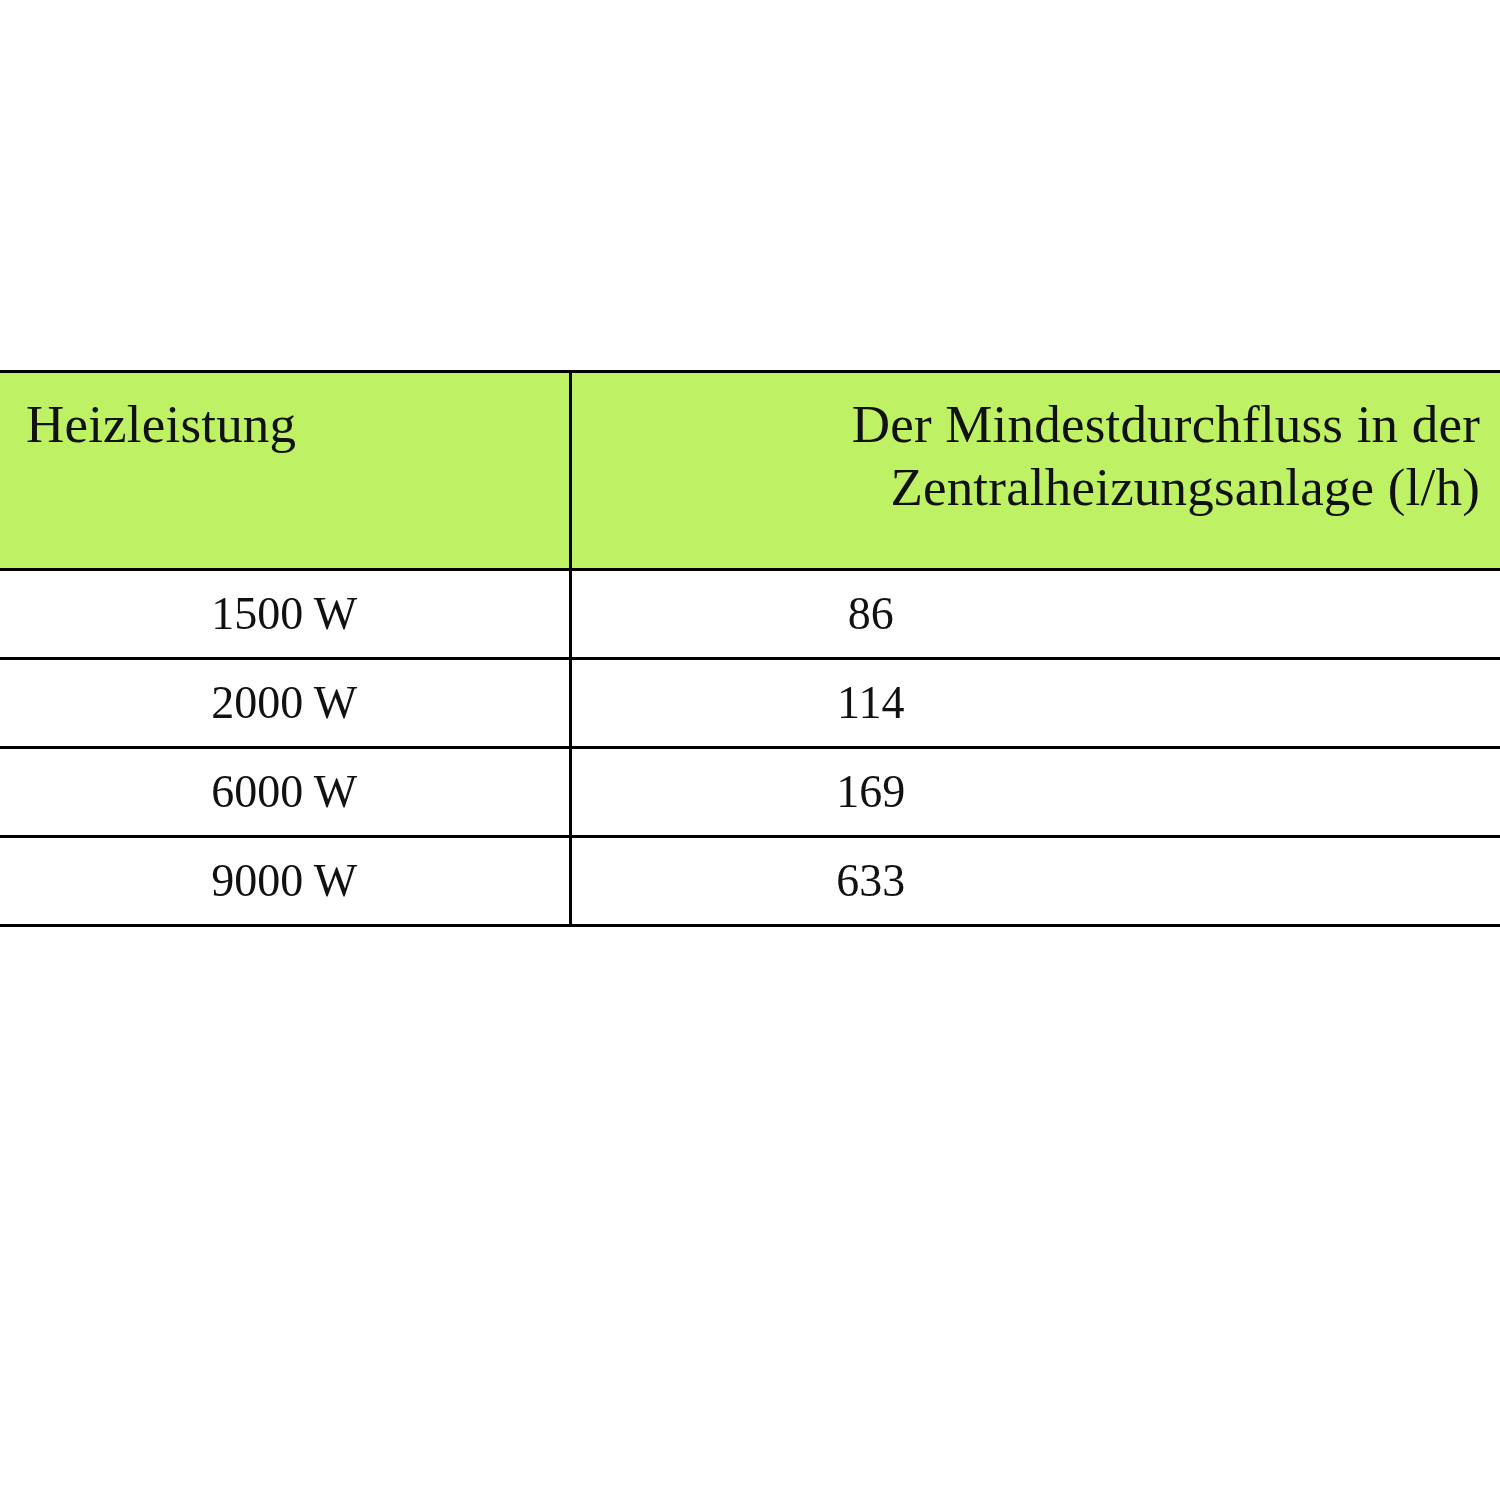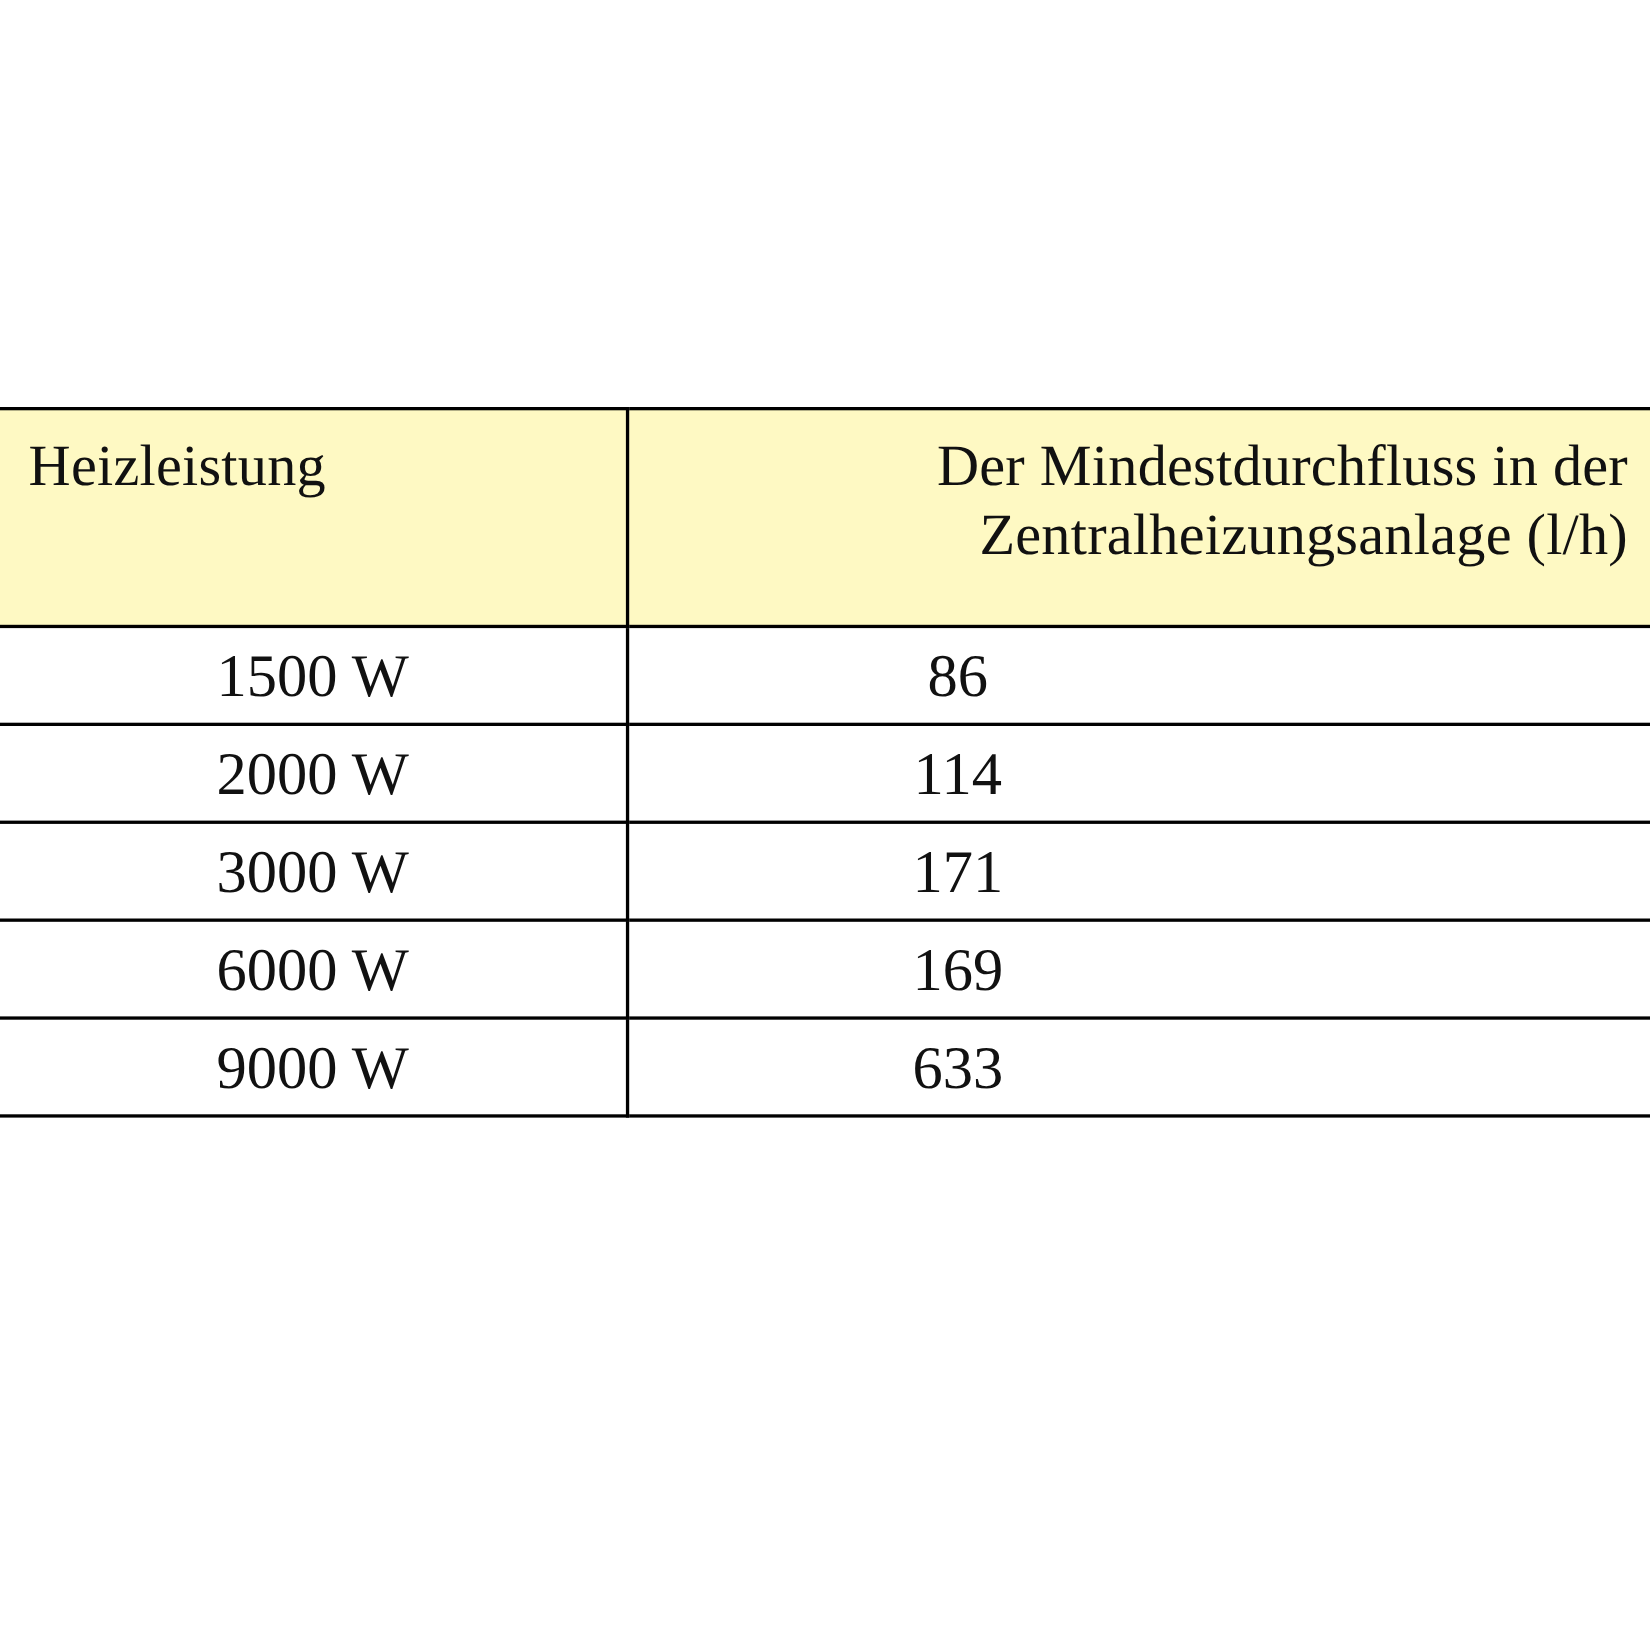--- a/index.html
+++ b/index.html
@@ -40,21 +40,21 @@
     vertical-align: middle;
   }
 
   
   table.spec-table th.col-left,
   table.spec-table td.col-left {
     border-right: 3px solid #000000;
   }
 
   thead th {
-    background: #fef9c3;
+    background: #bef264;
     font-weight: normal;
     font-size: 53px;
     line-height: 1.18;
     height: 175px;
     letter-spacing: 0.2px;
   }
 
   thead th.col-left {
     text-align: left;
     padding-left: 26px;
@@ -64,21 +64,21 @@
 
   thead th.col-right {
     text-align: right;
     padding-left: 30px;
     padding-right: 20px;
     vertical-align: top;
     padding-top: 20px;
   }
 
   tbody td {
-    font-size: 55px;
+    font-size: 46px;
     height: 86px;
     text-align: center;
     line-height: 1.0;
   }
 
   tbody td.col-left {
     text-align: center;
   }
 
   tbody td.col-right {
@@ -112,24 +112,20 @@
     <tbody>
       <tr>
         <td class="col-left">1500 W</td>
         <td class="col-right">86</td>
       </tr>
       <tr>
         <td class="col-left">2000 W</td>
         <td class="col-right">114</td>
       </tr>
       <tr>
-        <td class="col-left">3000 W</td>
-        <td class="col-right">171</td>
-      </tr>
-      <tr>
         <td class="col-left">6000 W</td>
         <td class="col-right">169</td>
       </tr>
       <tr>
         <td class="col-left">9000 W</td>
         <td class="col-right">633</td>
       </tr>
     </tbody>
   </table>
 </div>

